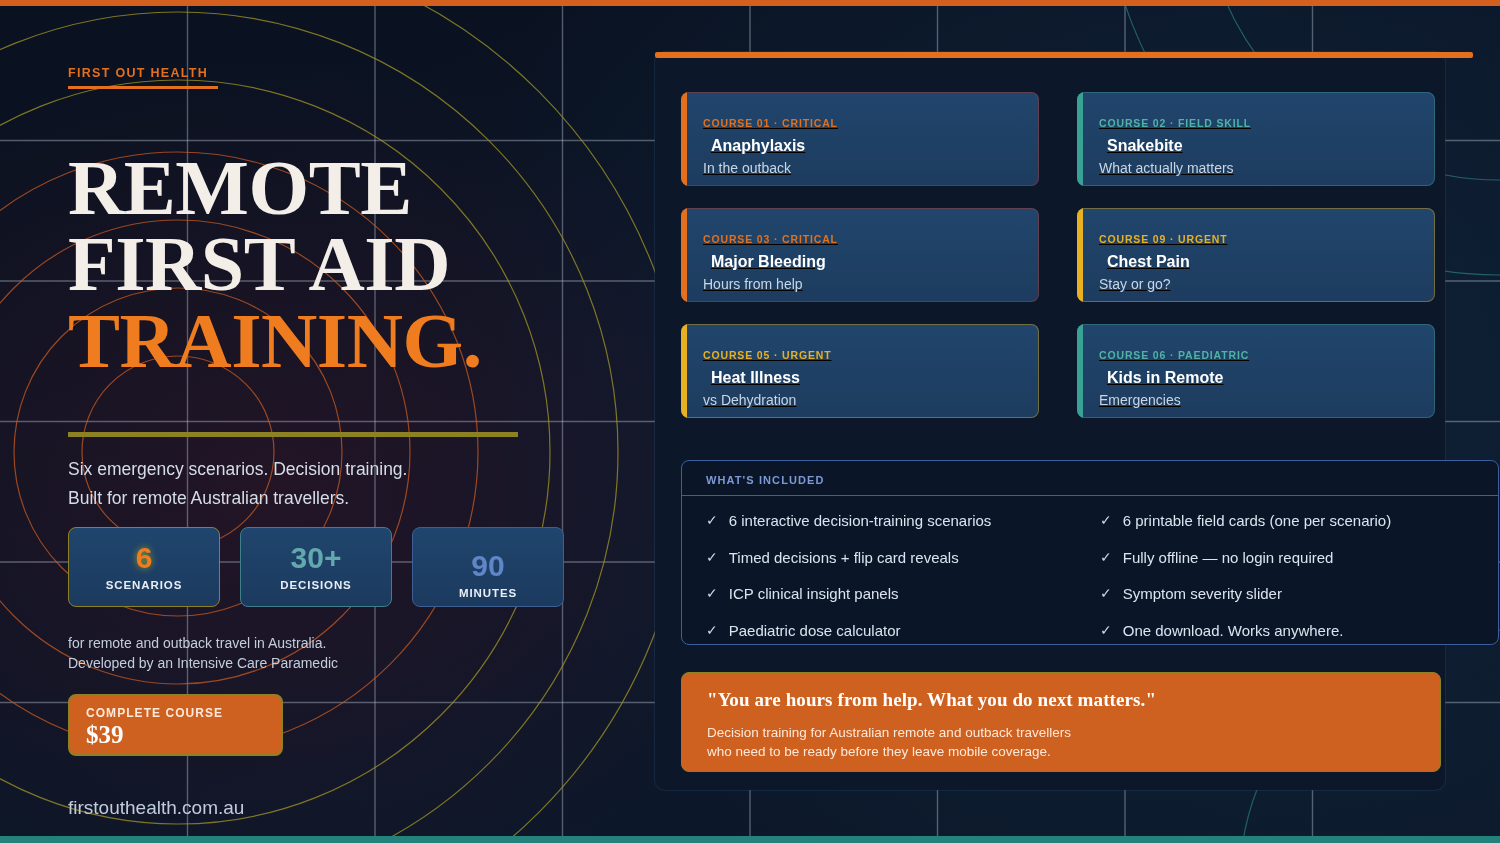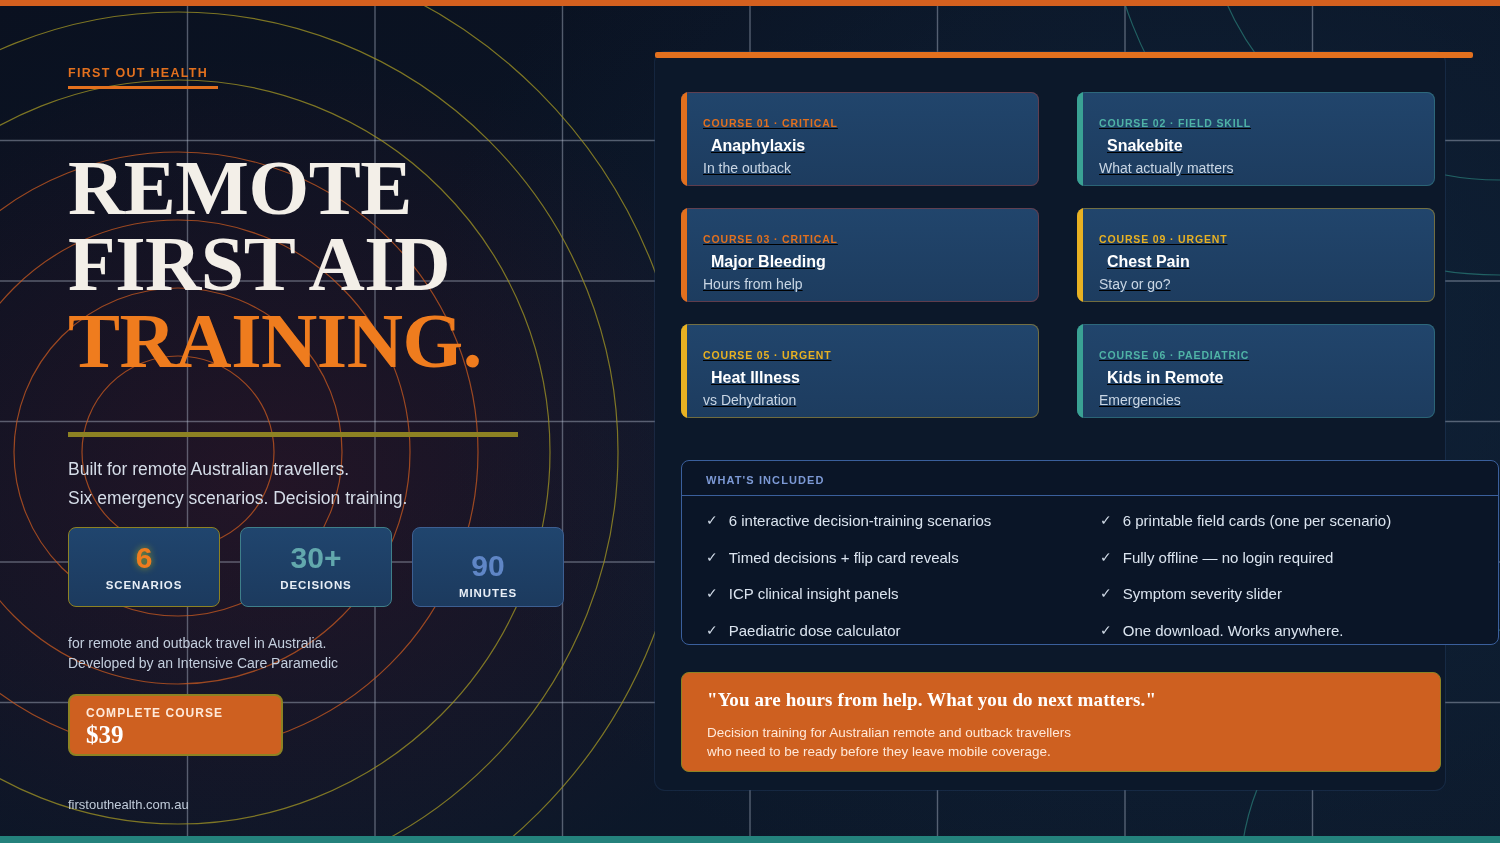--- a/index.html
+++ b/index.html
@@ -86,21 +86,21 @@
   }
   .price .plabel{
     font-size:12px; font-weight:bold; letter-spacing:1.05px; color:#ffe9d9;
   }
   .price .pval{
     font-family:"Liberation Serif", serif;
     font-size:25px; font-weight:bold; color:#ffffff; margin-top:2px; line-height:1.05;
   }
   .site{
     position:absolute; left:0; top:797px;
-    font-size:13px; color:#c1ccda;
+    font-size:19px; color:#c1ccda;
   }
 
   
   .panel{
     position:absolute; left:655px; top:52px; width:790px; height:738px;
     background:#0c182a; border-radius:10px;
     box-shadow:0 0 0 1px rgba(40,70,110,0.35);
   }
   .panel-top{
     position:absolute; left:0; top:0; width:818px; height:6px;
@@ -217,22 +217,22 @@
     <div class="kicker-rule"></div>
 
     <h1 class="headline">
       <span>REMOTE</span><br>
       <span>FIRST AID</span>
       <span class="l3">TRAINING.</span>
     </h1>
     <div class="headline-rule"></div>
 
     <div class="sub">
+      <div>Six emergency scenarios. Decision training.</div>
       <div>Built for remote Australian travellers.</div>
-      <div>Six emergency scenarios. Decision training.</div>
     </div>
 
     <div class="stats">
       <div class="stat s1">
         <div class="num">6</div>
         <div class="lab">SCENARIOS</div>
       </div>
       <div class="stat s2">
         <div class="num">30+</div>
         <div class="lab">DECISIONS</div>

